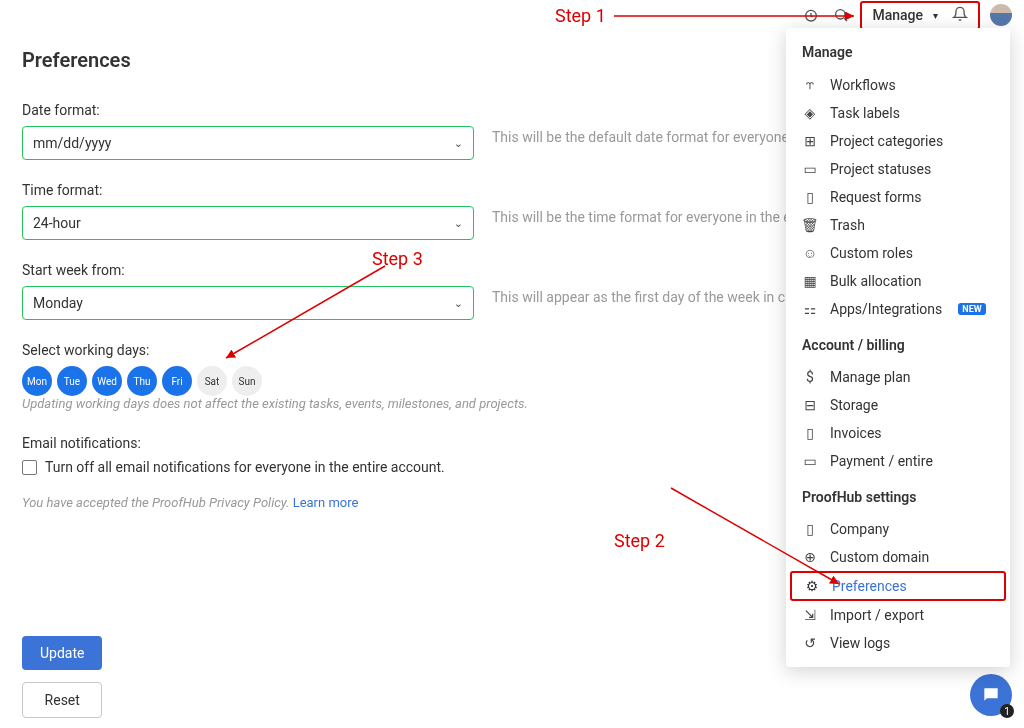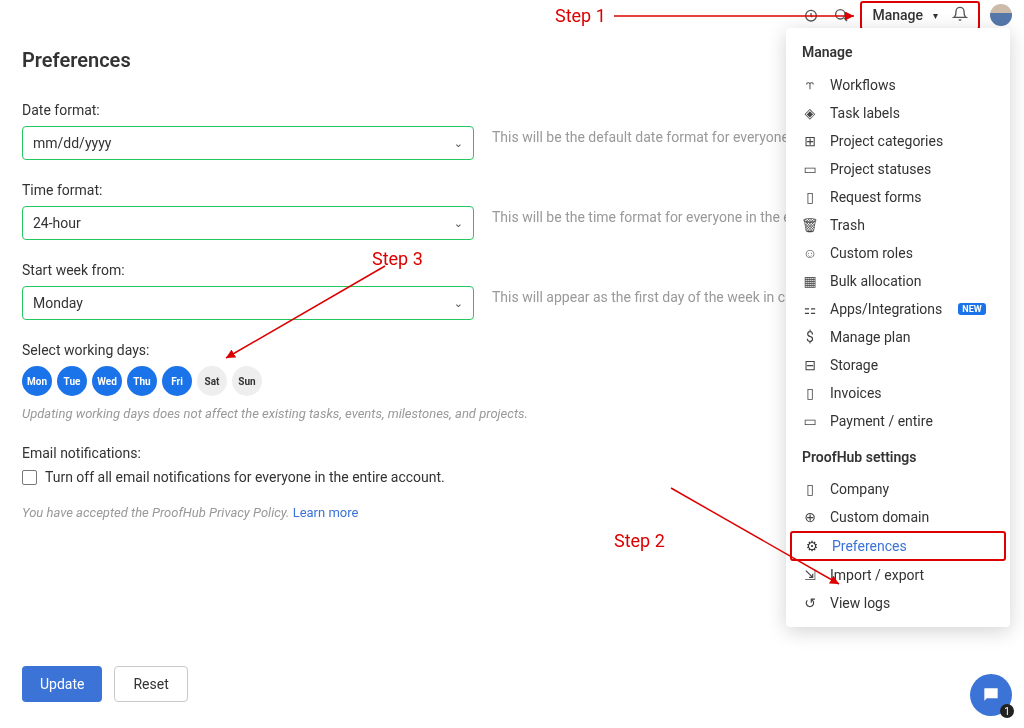--- a/index.html
+++ b/index.html
@@ -15,35 +15,35 @@
   .page { padding: 18px 22px; }
   .page h1 { font-size: 20px; font-weight: 600; margin-bottom: 30px; }
   .form-row { display:flex; gap: 18px; margin-bottom: 22px; margin-top: 20px; }
   .form-col { flex: 0 0 452px; }
   .form-label { font-size: 14px; margin-bottom: 8px; display:block; }
   .form-select { width:100%; border:1px solid #22c55e; border-radius:4px; padding:8px 10px; font-size:14px; display:flex; justify-content:space-between; align-items:center; cursor:pointer; }
   .form-select .chev { font-size:11px; color:#555; }
   .help-text { font-size:14px; color:#999; padding-top: 26px; line-height:1.4; flex:1; }
 
   .days { display:flex; gap:5px; margin-top:8px; }
-  .day-pill { width:30px; height:30px; border-radius:50%; display:flex; align-items:center; justify-content:center; font-size:10px; font-weight:700; cursor:pointer; }
+  .day-pill { width:30px; height:30px; border-radius:50%; display:flex; align-items:center; justify-content:center; font-size:10px; font-weight:400; cursor:pointer; }
   .day-on { background:#1a73e8; color:#fff; }
   .day-off { background:#eee; color:#333; }
-  .note-italic { font-size:13px; color:#999; font-style:italic; margin-top:10px; }
+  .note-italic { font-size:13px; color:#999; font-style:italic; margin-top:0; }
 
   .section-plain { margin-top: 24px; }
   .section-plain .lbl { font-size:14px; margin-bottom:8px; }
   .chk-row { display:flex; align-items:center; gap:8px; font-size:14px; }
   .chk { width:15px; height:15px; border:1.5px solid #777; border-radius:2px; display:inline-block; }
   .help-icon { display:inline-flex; width:14px; height:14px; border:1px solid #777; border-radius:50%; font-size:10px; align-items:center; justify-content:center; margin-left:3px; color:#555; }
 
   .policy-note { font-size:13px; color:#999; font-style:italic; margin-top:20px; }
   .policy-note a { color:#3b73d6; font-style:normal; text-decoration:none; }
 
-  .btn-row { position:absolute; bottom:26px; left:22px; display:flex; gap:12px; }
+  .btn-row { position:absolute; bottom:10px; left:22px; display:flex; gap:12px;flex-direction:column; }
   .btn { padding:9px 18px; border-radius:4px; font-size:14px; cursor:pointer; border:none; }
   .btn-primary { background:#3b73d6; color:#fff; }
   .btn-secondary { background:#fff; border:1px solid #c8c8c8; color:#333; }
 
   
   .menu { position:absolute; top:28px; right:14px; width:224px; background:#fff; box-shadow:0 4px 20px rgba(0,0,0,0.18); border-radius:4px; padding:14px 0 10px; z-index:20; font-size:14px; }
   .menu-hdr { padding: 2px 16px 10px; font-weight:600; font-size:14px; }
   .menu-item { display:flex; align-items:center; gap:12px; padding:6px 16px; cursor:pointer; color:#333; }
   .menu-item .mi-icon { width:16px; display:flex; justify-content:center; color:#444; }
   .menu-item.highlight { border:2px solid #d00; border-radius:3px; margin:0 4px; padding:5px 12px; color:#3b73d6; }
@@ -189,20 +189,21 @@
     </div>
     <div class="menu-item">
       <span class="mi-icon">▦</span>
       <span>Bulk allocation</span>
     </div>
     <div class="menu-item">
       <span class="mi-icon">⚏</span>
       <span>Apps/Integrations</span>
       <span class="badge-new">NEW</span>
     </div>
+    <div class="menu-hdr" style="margin-top: 12px;">Account / billing</div>
     <div class="menu-item">
       <span class="mi-icon">$</span>
       <span>Manage plan</span>
     </div>
     <div class="menu-item">
       <span class="mi-icon">⊟</span>
       <span>Storage</span>
     </div>
     <div class="menu-item">
       <span class="mi-icon">▯</span>

